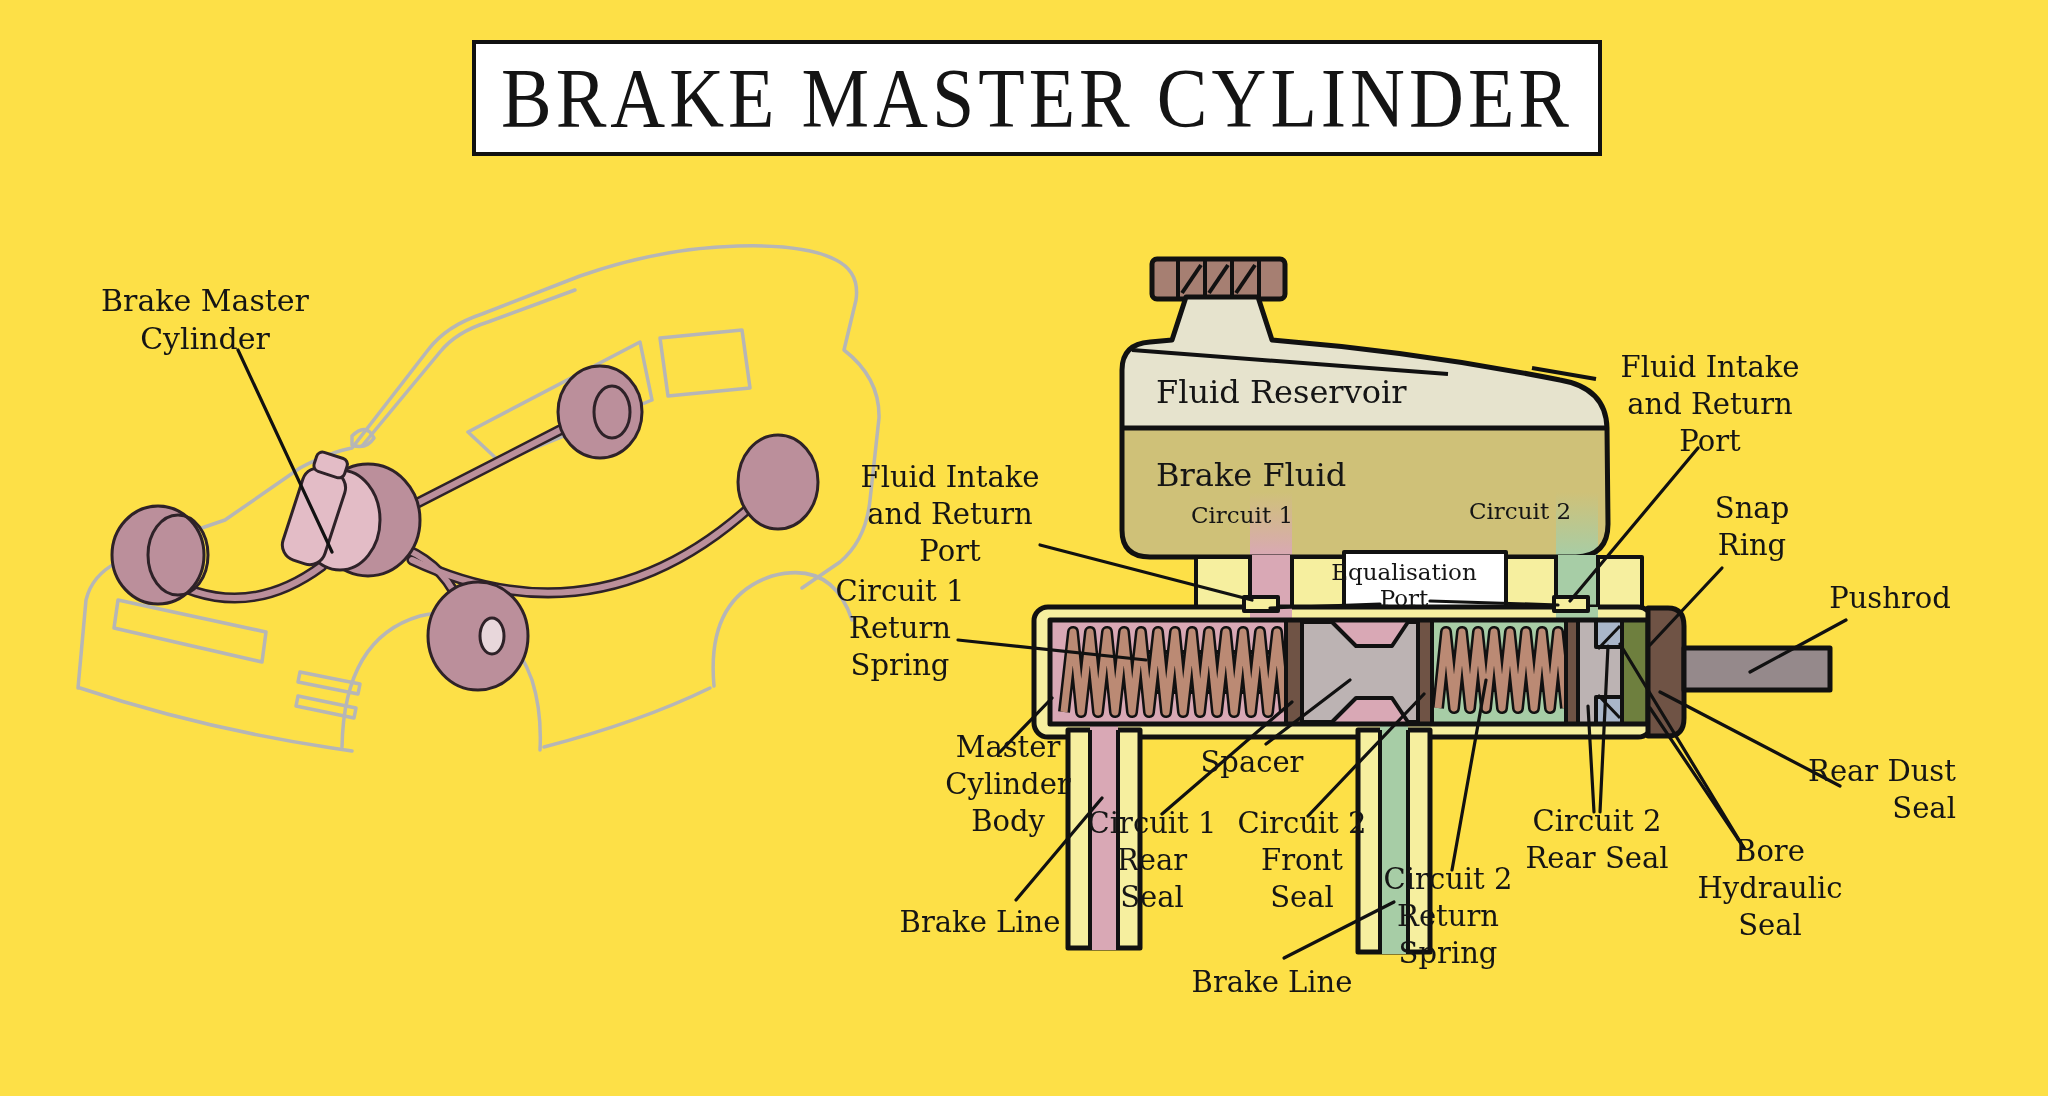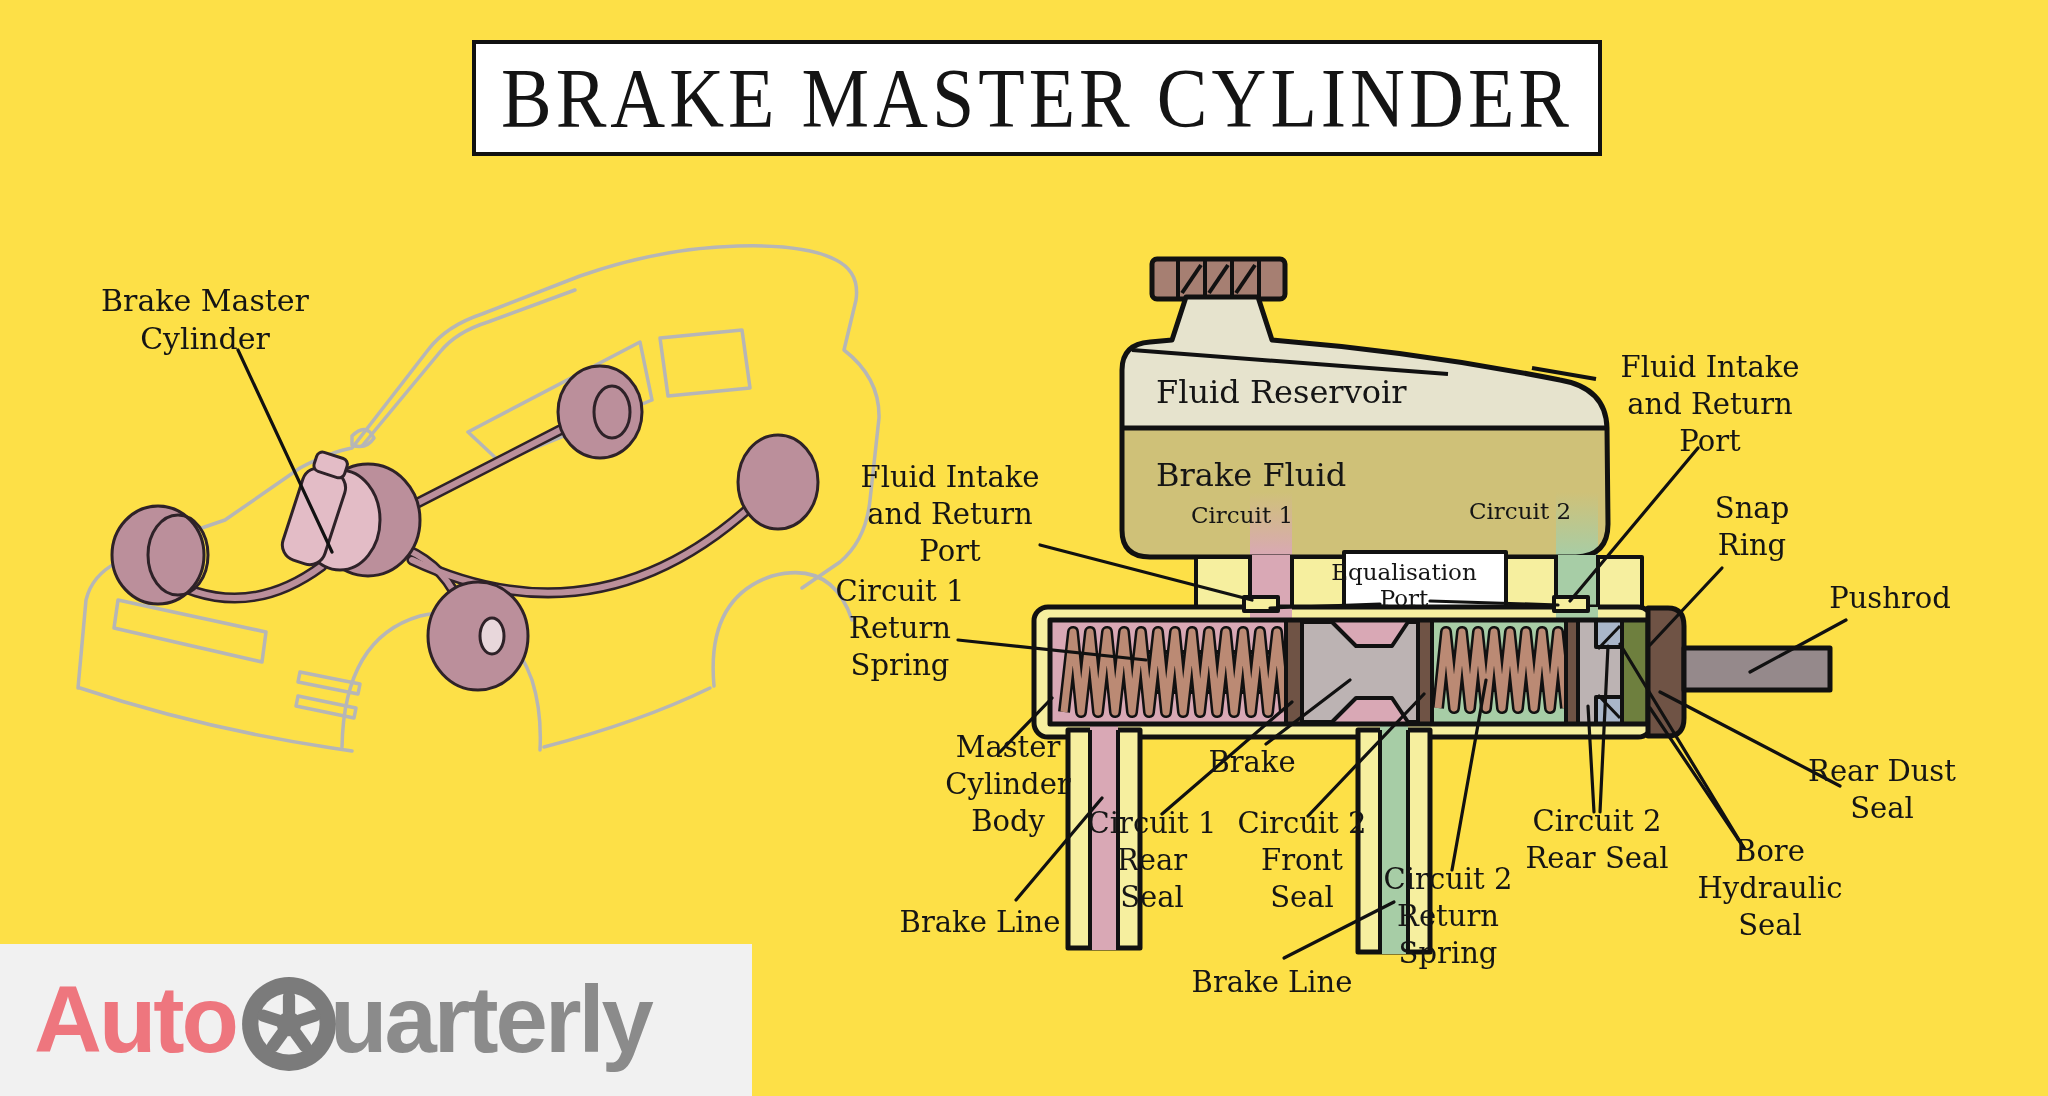--- a/index.html
+++ b/index.html
@@ -219,62 +219,36 @@
   <div class="lbl" style="left:900px;top:628px;">Circuit 1
 Return
 Spring</div>
   <div class="lbl" style="left:964px;top:784px;margin-left:44px;">Master
 Cylinder
 Body</div>
   <div class="lbl" style="left:980px;top:922px;">Brake Line</div>
   <div class="lbl" style="left:1152px;top:860px;">Circuit 1
 Rear
 Seal</div>
-  <div class="lbl" style="left:1252px;top:762px;">Brake</div>
+  <div class="lbl" style="left:1252px;top:762px;">Spacer</div>
   <div class="lbl" style="left:1302px;top:860px;">Circuit 2
 Front
 Seal</div>
   <div class="lbl" style="left:1448px;top:916px;">Circuit 2
 Return
 Spring</div>
   <div class="lbl" style="left:1272px;top:982px;">Brake Line</div>
   <div class="lbl" style="left:1597px;top:840px;">Circuit 2
 Rear Seal</div>
   <div class="lbl" style="left:1710px;top:404px;">Fluid Intake
 and Return
 Port</div>
   <div class="lbl" style="left:1752px;top:527px;">Snap
 Ring</div>
   <div class="lbl" style="left:1890px;top:598px;">Pushrod</div>
-  <div class="lbl" style="left:1882px;top:790px;">Rear Dust
+  <div class="lbl" style="left:1882px;top:790px;text-align:right;">Rear Dust
 Seal</div>
   <div class="lbl" style="left:1770px;top:888px;">Bore
 Hydraulic
 Seal</div>
 
-  <div class="logoblock">
-    <span class="logo-auto">Auto</span>
-    <svg class="wheel" viewBox="0 0 100 100">
-      <circle cx="50" cy="50" r="46" fill="#7b7b7b"></circle>
-      <circle cx="50" cy="50" r="30" fill="var(--logo-bg,#f1f1f1)"></circle>
-      <g fill="#7b7b7b">
-        <g transform="rotate(0 50 50)">
-            <rect x="44" y="18" width="12" height="26" rx="5"></rect>
-          </g>
-        <g transform="rotate(72 50 50)">
-            <rect x="44" y="18" width="12" height="26" rx="5"></rect>
-          </g>
-        <g transform="rotate(144 50 50)">
-            <rect x="44" y="18" width="12" height="26" rx="5"></rect>
-          </g>
-        <g transform="rotate(216 50 50)">
-            <rect x="44" y="18" width="12" height="26" rx="5"></rect>
-          </g>
-        <g transform="rotate(288 50 50)">
-            <rect x="44" y="18" width="12" height="26" rx="5"></rect>
-          </g>
-        <circle cx="50" cy="50" r="12"></circle>
-      </g>
-    </svg>
-    <span class="logo-rest">uarterly</span>
-  </div>
 
 </div>
 
 </body></html>

